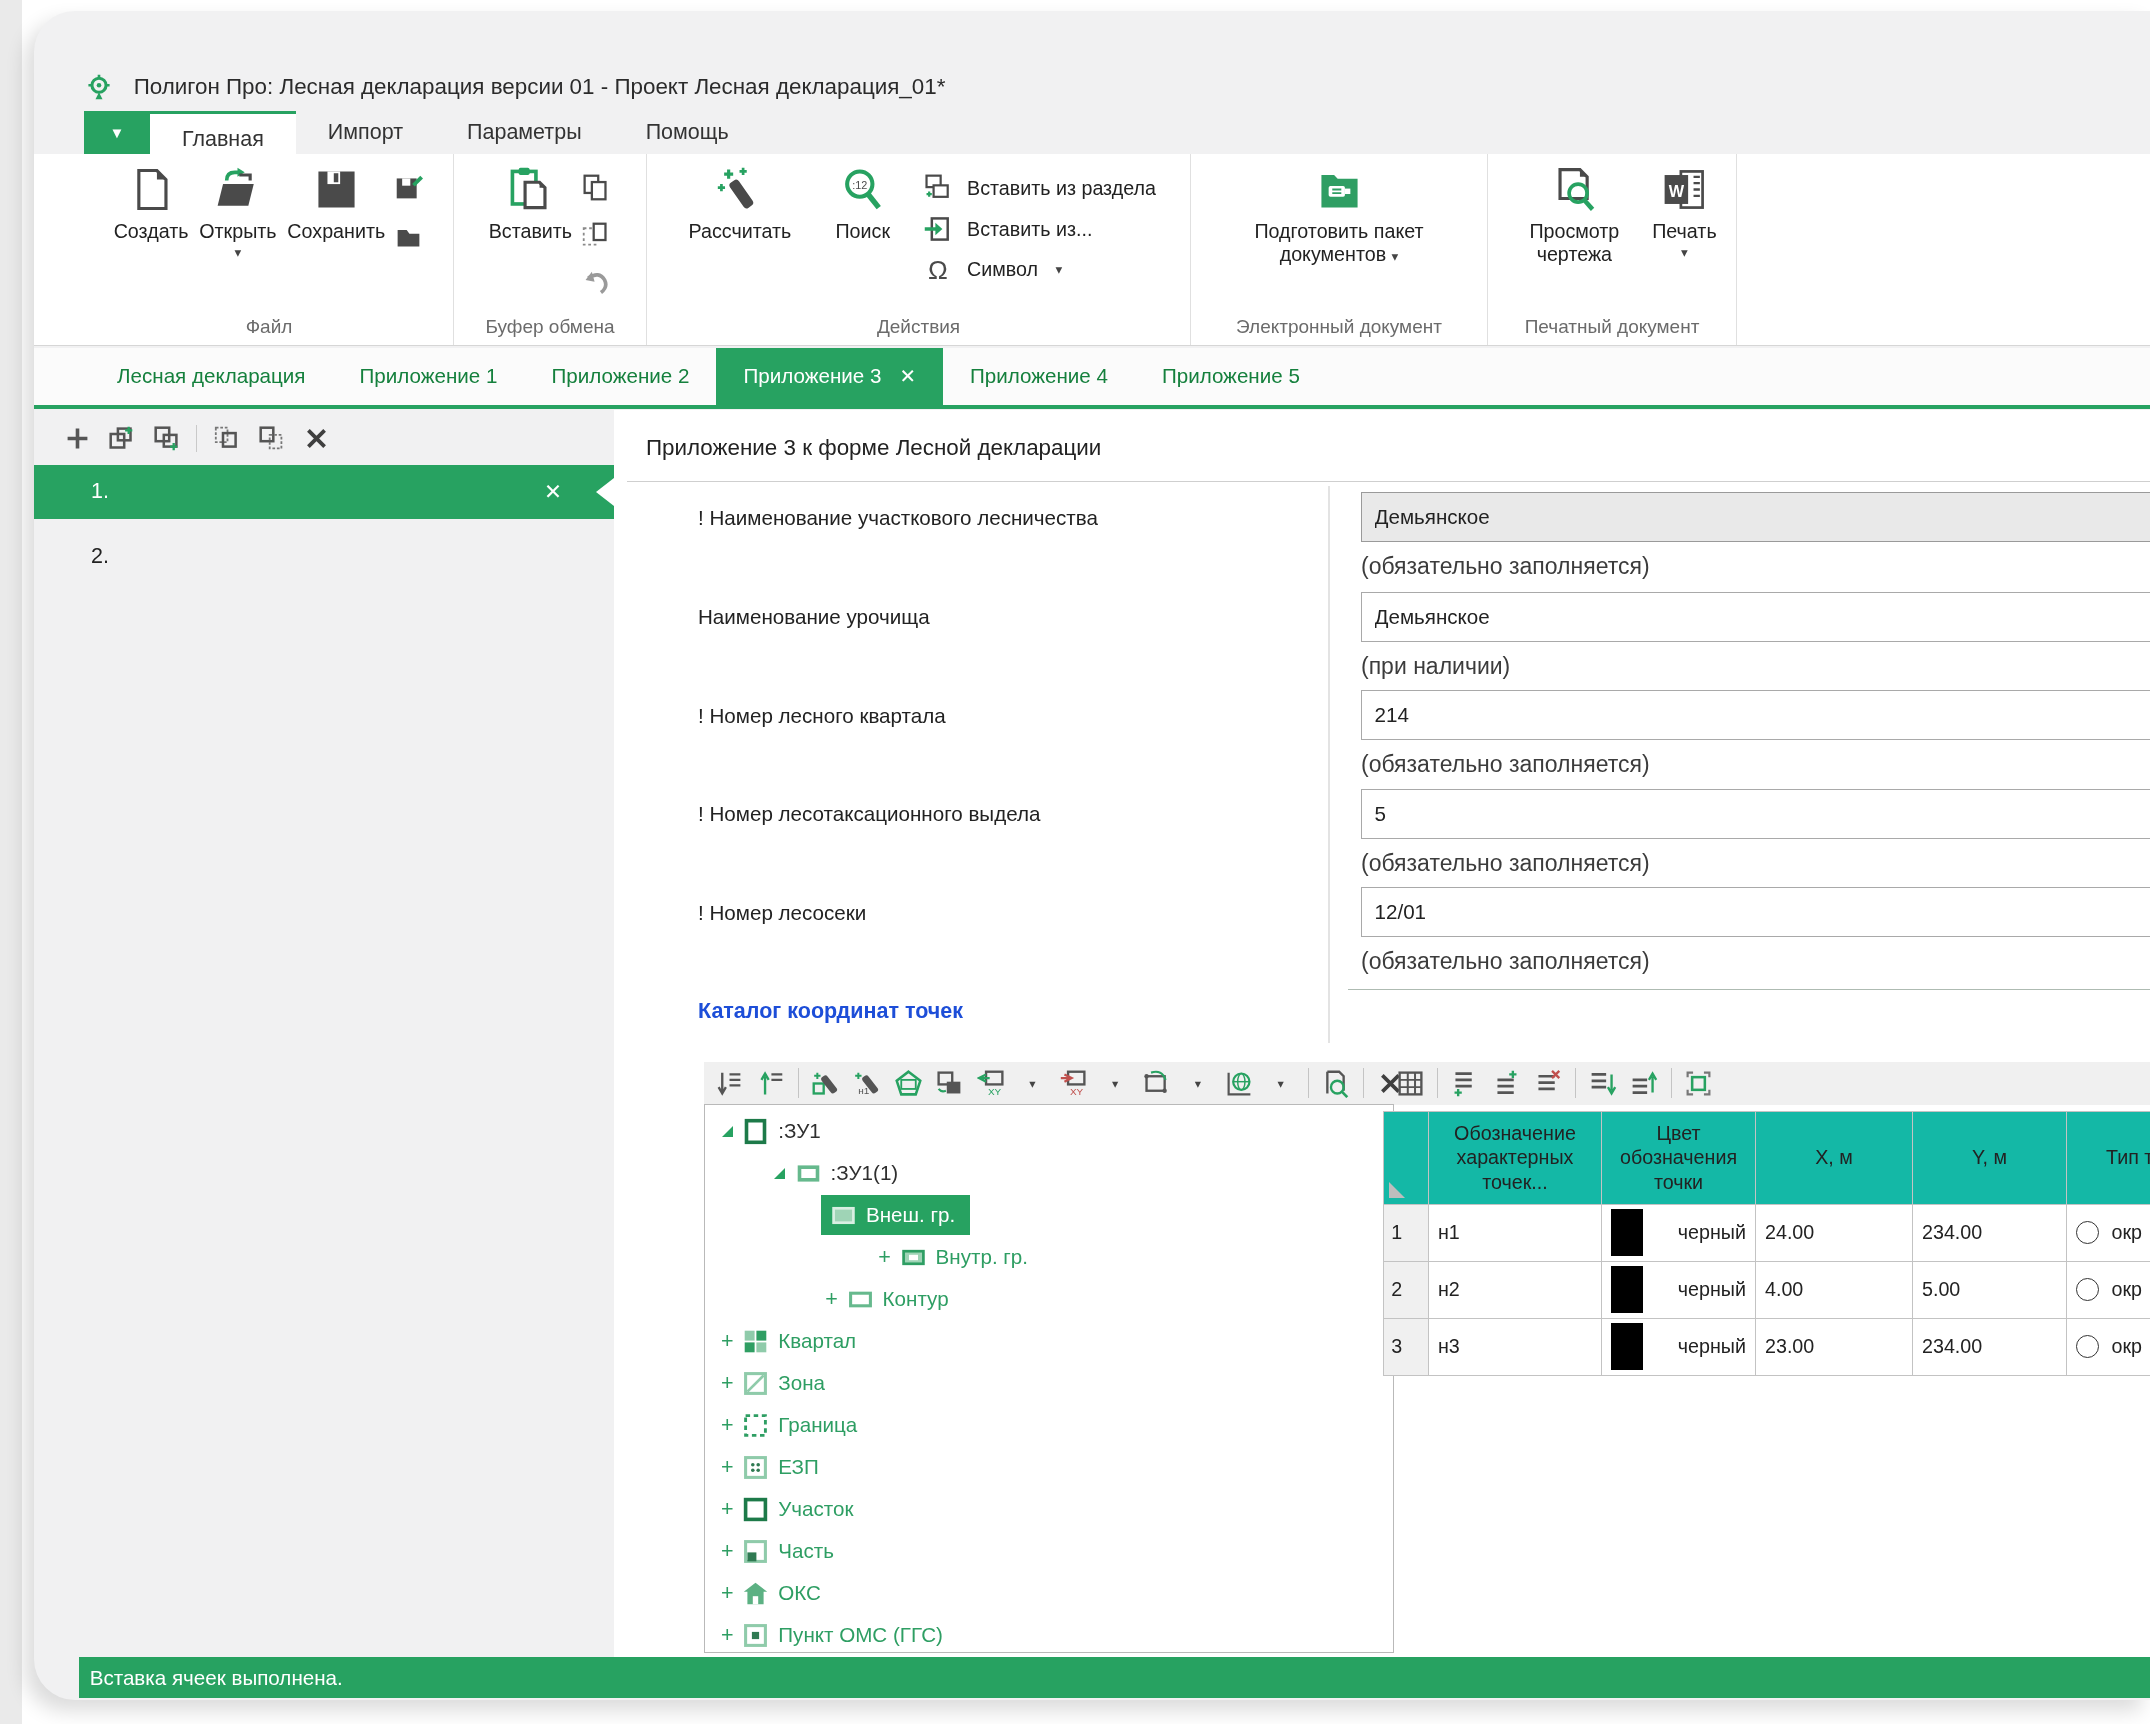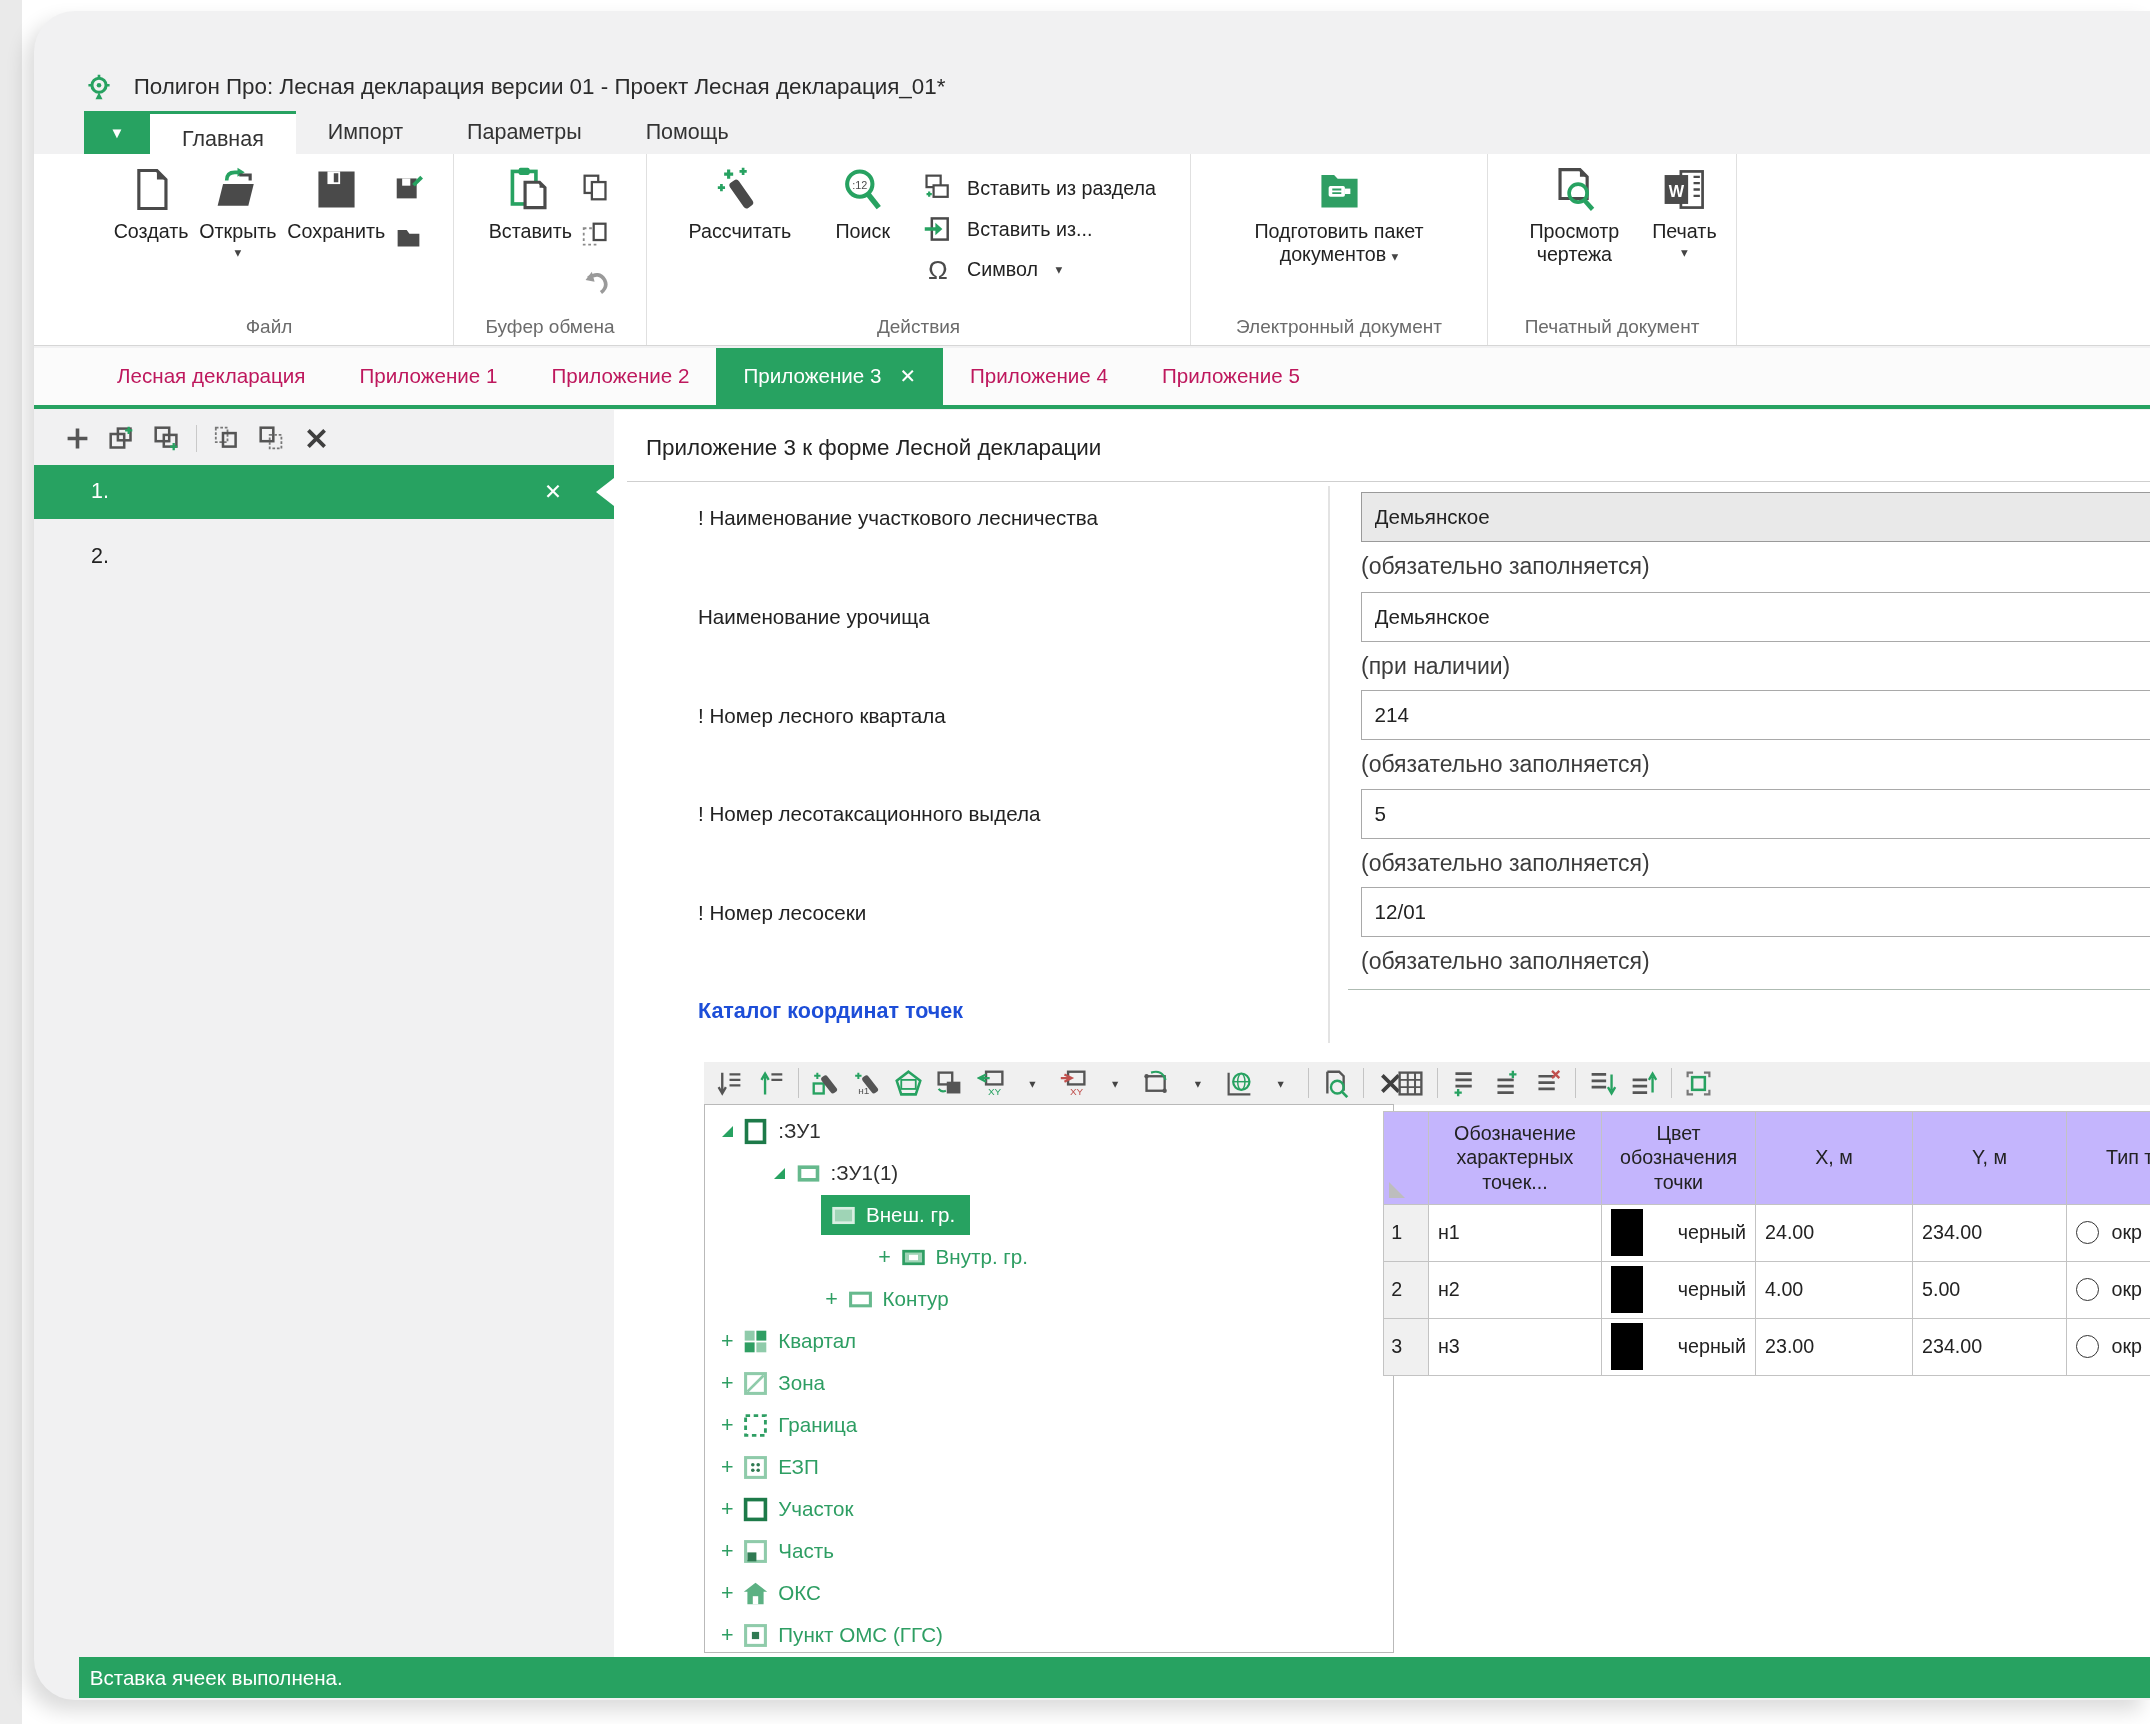--- a/index.html
+++ b/index.html
@@ -31,21 +31,21 @@
 .bigbtn .caret{font-size:13.4px;color:#444;margin-top:1.8px}
 .smallcol{display:flex;flex-direction:column;justify-content:flex-start;gap:16px;margin:7.2px 5.4px 0 1.8px}
 .smallbtn{width:32px;height:32px;display:flex;align-items:center;justify-content:center;cursor:pointer}
 .smallbtn svg{width:29px;height:29px}
 .menu-col{display:flex;flex-direction:column;gap:10.7px;margin:9px 9px 0 5.4px}
 .menu-item{display:flex;align-items:center;gap:14px;font-size:19.7px;color:#222;cursor:pointer}
 .menu-item svg{width:30px;height:30px}
 .menu-item .caret{font-size:13.4px;color:#444;margin-left:3.6px}
 
 .docbar{position:absolute;left:0;right:0;top:337px;height:57px;background:#fbfbfb;display:flex;padding-left:56px}
-.dtab{display:flex;align-items:center;padding:0 27px;font-size:20.6px;color:#be185d;cursor:pointer}
+.dtab{display:flex;align-items:center;padding:0 27px;font-size:20.6px;color:#15803d;cursor:pointer}
 .dtab.active{background:var(--green);color:#fff}
 .dtab .tab-close{margin-left:18px;font-weight:bold;font-size:19.7px}
 .green-line{position:absolute;left:0;right:0;top:394px;height:4.5px;background:var(--green)}
 
 .sidebar{position:absolute;left:0;top:399px;width:580px;bottom:43px;background:var(--gray-bg)}
 .side-tools{display:flex;align-items:center;gap:12.5px;padding:12.5px 0 0 27px}
 .tool{width:32px;height:32px;display:flex;align-items:center;justify-content:center;cursor:pointer;color:#555}
 .tool svg{width:27px;height:27px}
 .tsep{width:0.9px;height:27px;background:#c9c9c9;margin:0 1.8px}
 .side-item{position:relative;height:54px;margin-top:10.7px;display:flex;align-items:center;padding-left:57px;font-size:21.5px;cursor:pointer}
@@ -80,21 +80,21 @@
 .tn .exp-tri{width:23px;display:flex;justify-content:center}
 .tn .exp-tri i{width:0;height:0;border-left:11.6px solid transparent;border-bottom:11.6px solid var(--green);display:block}
 .tn .nicon{width:27px;height:27px;margin-left:3.6px;flex:0 0 auto}
 .tn .nlabel{margin-left:9px}
 .tn.dark{color:#2f2f2f}
 .sel-block{display:inline-flex;align-items:center;background:var(--green);color:#fff;padding:6.3px 14.3px 6.3px 9px;margin-left:23px}
 .sel-block .nicon{margin-left:0}
 
 .pt-table{position:absolute;left:769px;top:701px;width:819px;border-collapse:collapse;table-layout:fixed;font-size:19.7px}
 .pt-table th,.pt-table td{border:0.9px solid #c3c3c3;overflow:hidden;white-space:nowrap}
-.pt-table th{background:#c4b5fd;font-weight:normal;color:#222;text-align:center;height:93px;line-height:1.25;padding:3.6px 5.4px;white-space:normal}
+.pt-table th{background:#14b8a6;font-weight:normal;color:#222;text-align:center;height:93px;line-height:1.25;padding:3.6px 5.4px;white-space:normal}
 .pt-table td{height:56px;background:#fff;padding:0 9px;color:#222}
 .pt-table .numcol{width:45px}
 .pt-table td.numcell{background:#f0f0f0;padding:0 7.2px}
 .th-num{position:relative}
 .selall{position:absolute;left:5.4px;bottom:5.4px;width:0;height:0;border-bottom:16px solid #bdbdbd;border-right:16px solid transparent}
 .colorcell{display:flex;align-items:center;justify-content:space-between;height:56px}
 .swatch{width:32px;height:47px;background:#000;flex:0 0 auto}
 .typecell{display:flex;align-items:center;gap:12.5px}
 .radio{width:23px;height:23px;border:1.8px solid #333;border-radius:50%;flex:0 0 auto}
 

